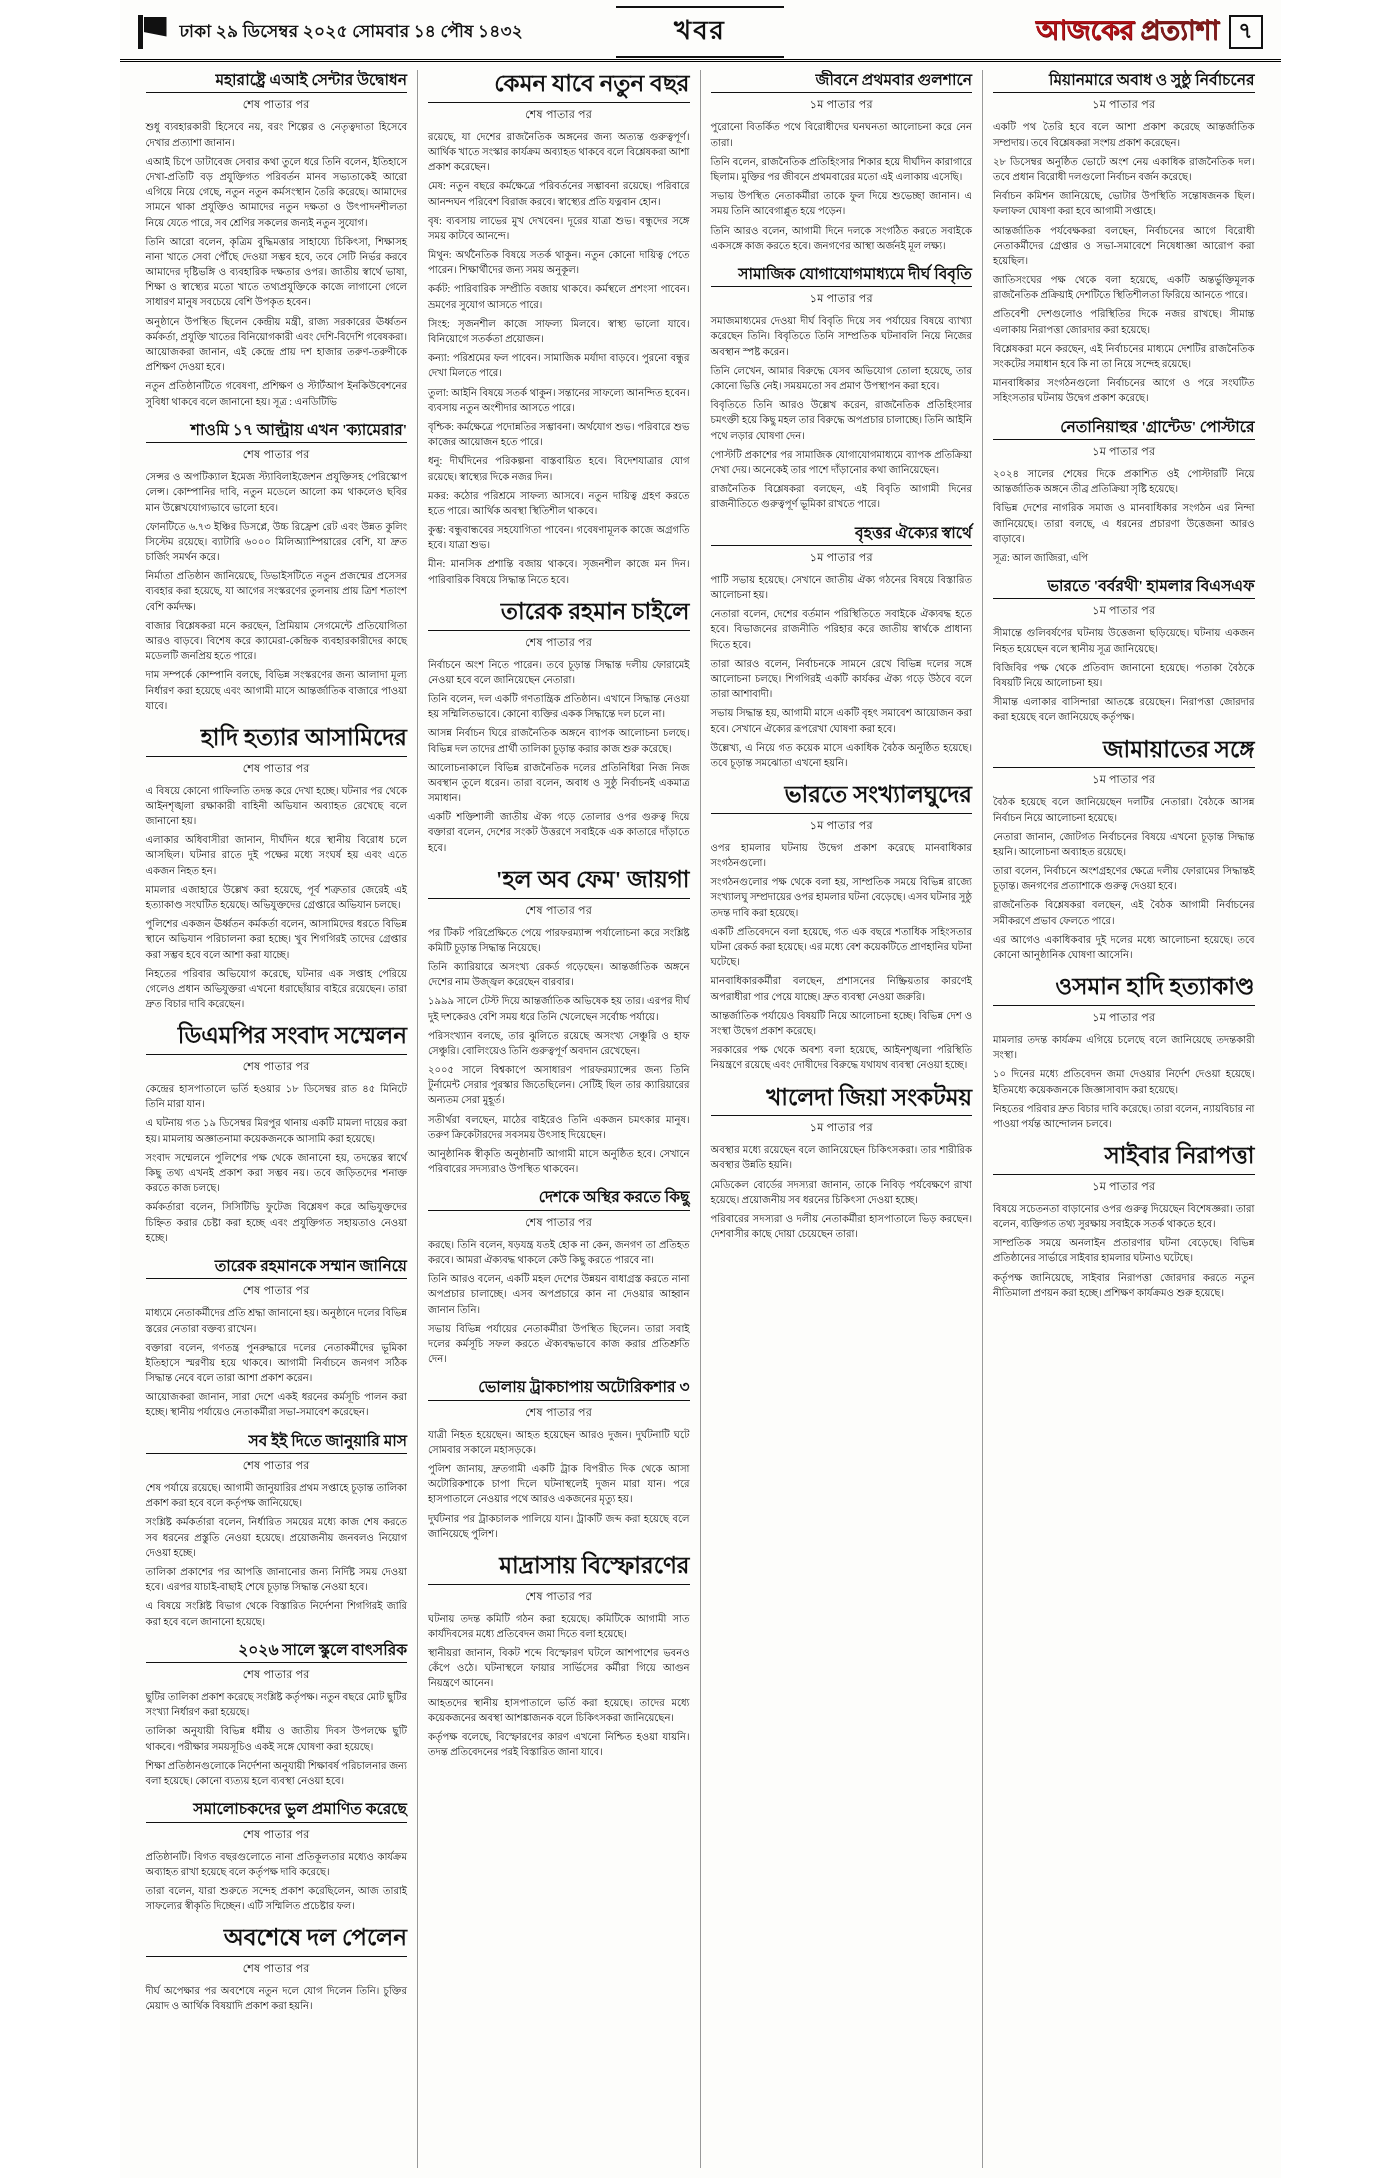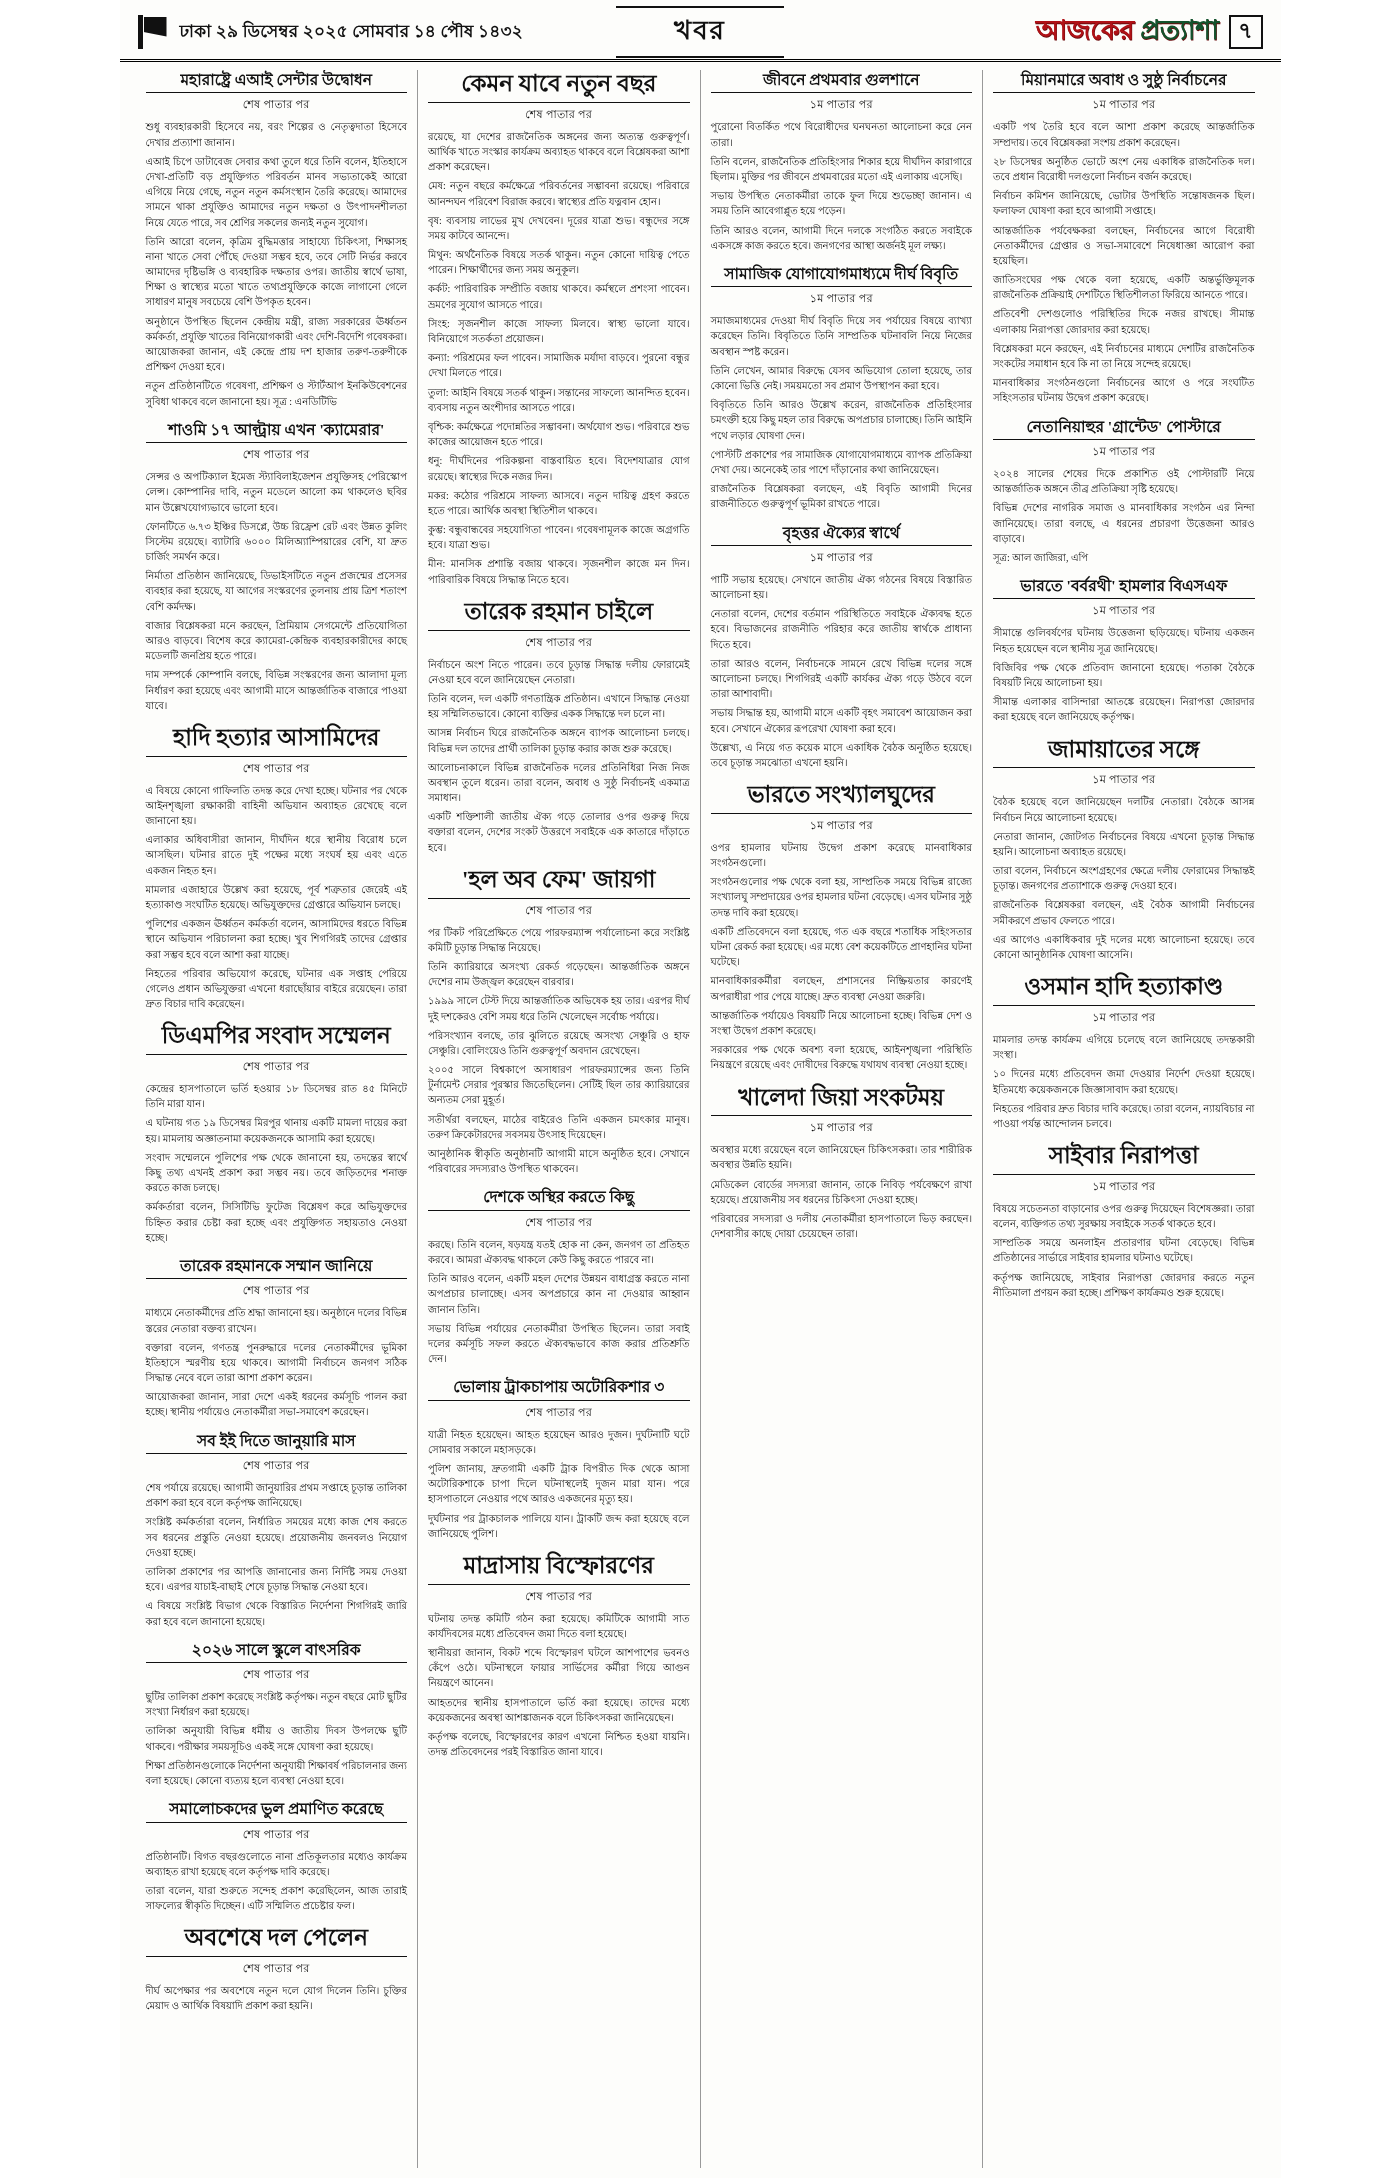--- a/index.html
+++ b/index.html
@@ -85,21 +85,21 @@
     gap: 10px;
   }
   .brand {
     font-size: 27px;
     font-weight: bold;
     color: #b01217;
     letter-spacing: -0.5px;
     text-shadow: 0.5px 0.5px 0 #6a0b0d;
   }
   .brand .brand-2 {
-    color: #14532d;
+    color: #7f1d1d;
   }
   .page-num {
     border: 2px solid #111;
     min-width: 34px;
     height: 34px;
     display: flex;
     align-items: center;
     justify-content: center;
     font-size: 22px;
     font-weight: bold;
@@ -120,21 +120,21 @@
     padding: 0 10px;
     box-sizing: border-box;
     border-right: 1px solid #999;
     overflow: hidden;
   }
   .col:last-child { border-right: none; }
 
   .art { margin-bottom: 11px; }
 
   .headline {
-    text-align: center;
+    text-align: right;
     font-size: 15.5px;
     font-weight: bold;
     line-height: 1.25;
     margin: 0 0 3px 0;
     padding-bottom: 3px;
     border-bottom: 1px solid #111;
   }
   .headline.big {
     font-size: 23px;
   }

